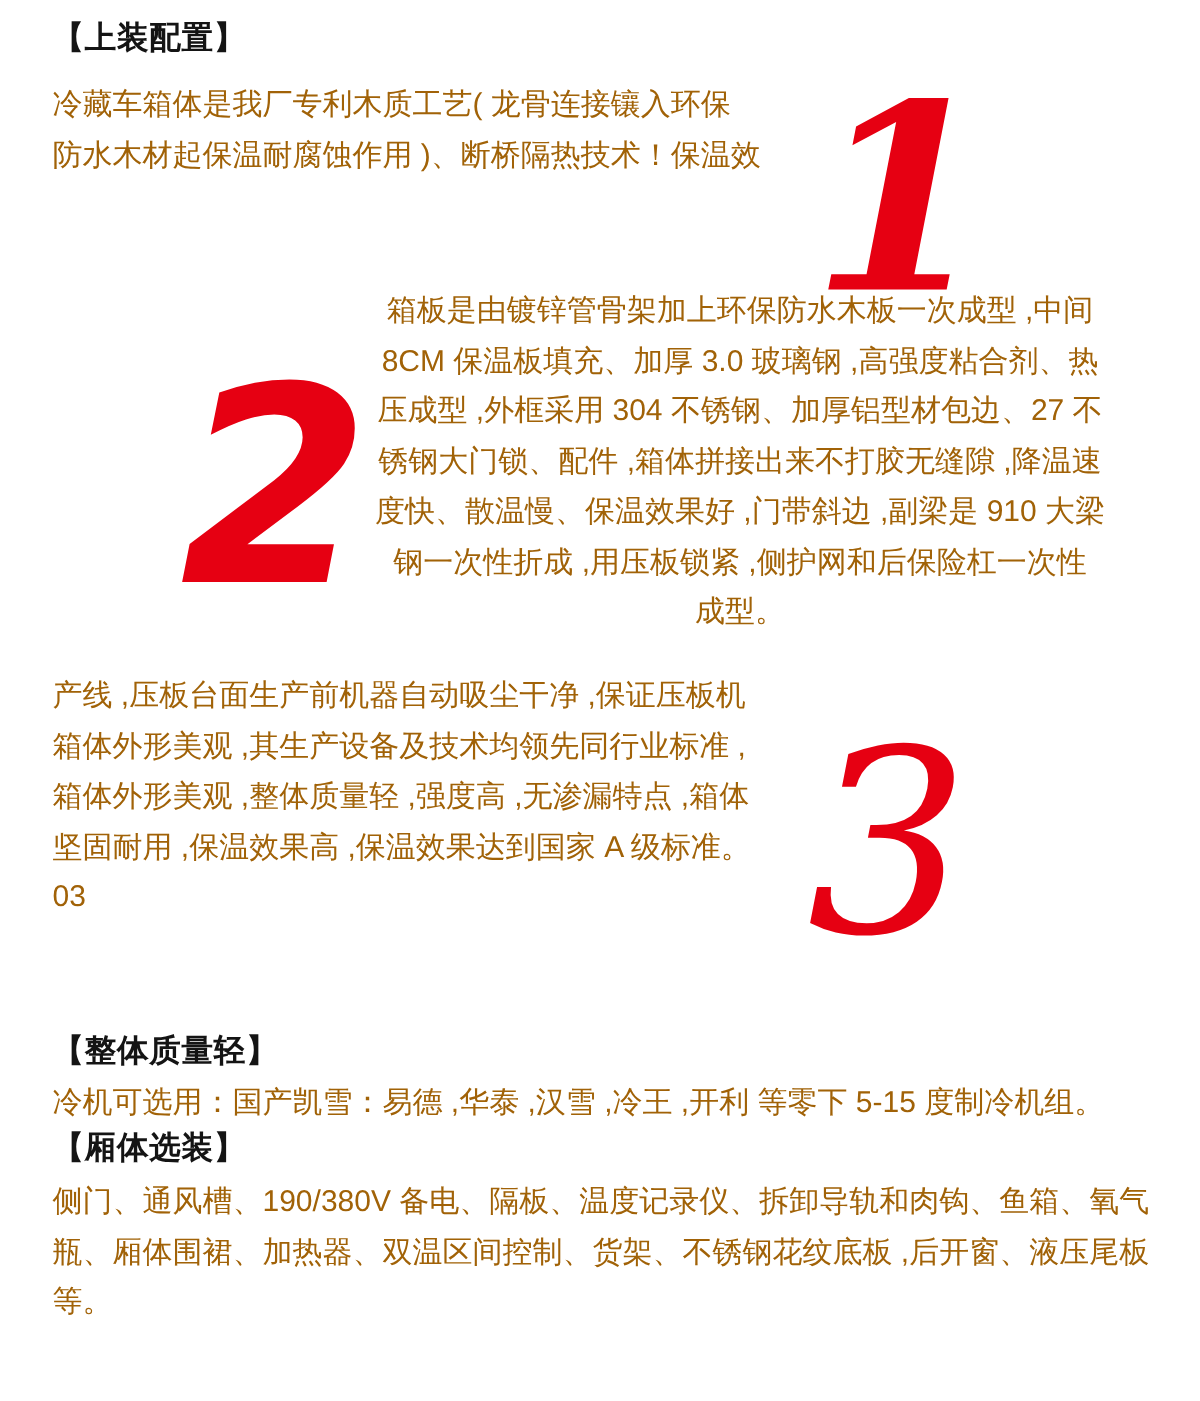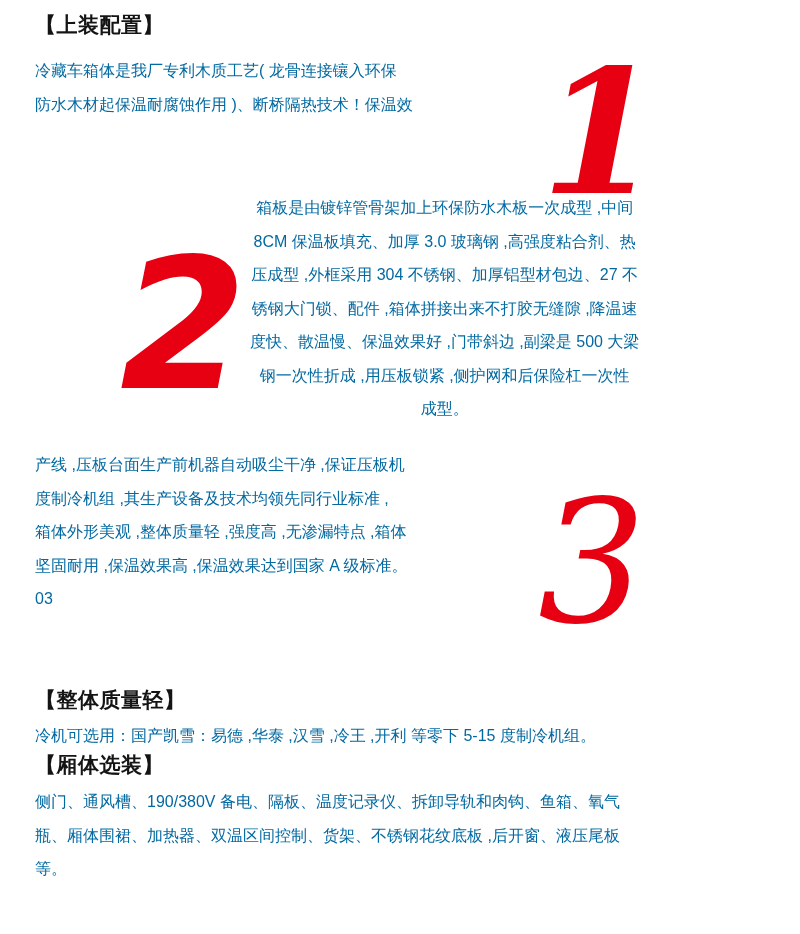--- a/index.html
+++ b/index.html
@@ -13,23 +13,23 @@
   }
   .abs{position:absolute;}
   .sec-title{
     font-size:21px;
     font-weight:700;
     color:#141414;
     letter-spacing:0.5px;
     white-space:nowrap;
   }
   .body-text{
-    font-size:16px;
+    font-size:20px;
     line-height:33.5px;
-    color:#0369a1;
+    color:#a16207;
   }
   .body-text .line{white-space:nowrap;}
   .big-num{
     font-style:italic;
     line-height:1;
     white-space:nowrap;
     user-select:none;
   }
   .num-serif-bold{font-family:"DejaVu Serif","Liberation Serif",serif;font-weight:700;font-size:172px;}
   .num-sans-bold{font-family:"DejaVu Sans","Liberation Sans",sans-serif;font-weight:700;font-size:182px;}
@@ -47,30 +47,30 @@
       <div class="line">防水木材起保温耐腐蚀作用 )、断桥隔热技术！保温效</div>
     </div>
 
   <div class="abs big-num num-serif-bold" style="left: 541px; top: 47px; color: rgb(230, 0, 18);">1</div>
 
   <div class="abs body-text" style="left:250px;top:191px;text-align:center;">
       <div class="line">箱板是由镀锌管骨架加上环保防水木板一次成型 ,中间</div>
       <div class="line">8CM 保温板填充、加厚 3.0 玻璃钢 ,高强度粘合剂、热</div>
       <div class="line">压成型 ,外框采用 304 不锈钢、加厚铝型材包边、27 不</div>
       <div class="line">锈钢大门锁、配件 ,箱体拼接出来不打胶无缝隙 ,降温速</div>
-      <div class="line">度快、散温慢、保温效果好 ,门带斜边 ,副梁是 500 大梁</div>
+      <div class="line">度快、散温慢、保温效果好 ,门带斜边 ,副梁是 910 大梁</div>
       <div class="line">钢一次性折成 ,用压板锁紧 ,侧护网和后保险杠一次性</div>
       <div class="line">成型。</div>
     </div>
 
   <div class="abs big-num num-sans-bold" style="left: 120px; top: 234px; color: rgb(230, 0, 18);">2</div>
 
   <div class="abs body-text" style="left:35px;top:448px;">
       <div class="line">产线 ,压板台面生产前机器自动吸尘干净 ,保证压板机</div>
-      <div class="line">度制冷机组 ,其生产设备及技术均领先同行业标准 ,</div>
+      <div class="line">箱体外形美观 ,其生产设备及技术均领先同行业标准 ,</div>
       <div class="line">箱体外形美观 ,整体质量轻 ,强度高 ,无渗漏特点 ,箱体</div>
       <div class="line">坚固耐用 ,保温效果高 ,保温效果达到国家 A 级标准。</div>
       <div class="line">03</div>
     </div>
 
   <div class="abs big-num num-serif-light" style="left: 538px; top: 478px; color: rgb(230, 0, 18);">3</div>
 
   <div class="abs sec-title" style="left:35px;top:686px;">【整体质量轻】</div>
 
   <div class="abs body-text" style="left:35px;top:719px;white-space:nowrap;">冷机可选用：国产凯雪：易德 ,华泰 ,汉雪 ,冷王 ,开利 等零下 5-15 度制冷机组。</div>

